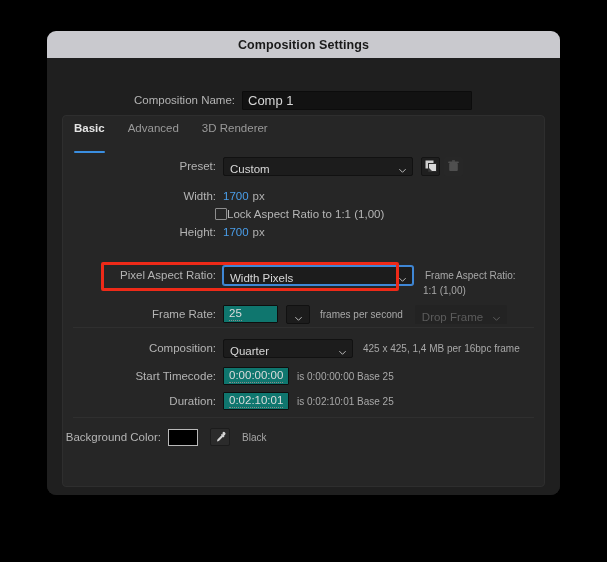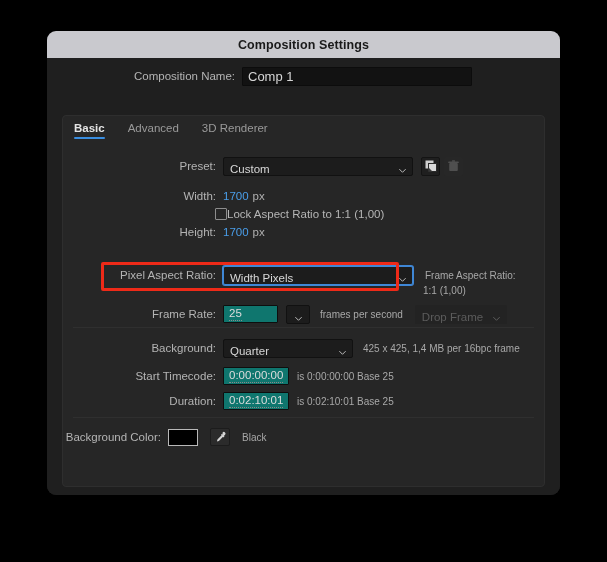--- a/index.html
+++ b/index.html
@@ -39,21 +39,21 @@
   }
   .dialog-body {
     position: relative;
     height: 437px;
     background: #1f1f1f;
   }
 
   
   .comp-name-row {
     position: absolute;
-    left: 0; top: 8px;
+    left: 0; top: 32px;
     width: 513px;
     height: 20px;
     display: flex;
     align-items: center;
   }
   .comp-name-label {
     width: 188px;
     text-align: right;
     font-size: 11.5px;
     color: #b4b4b4;
@@ -92,21 +92,21 @@
     left: 0; top: 6px;
     height: 24px;
     display: flex;
     align-items: flex-start;
     padding-left: 11px;
   }
   .tab {
     font-size: 11.5px;
     color: #9a9a9a;
     margin-right: 23px;
-    padding-bottom: 5px;
+    padding-bottom: 19px;
     position: relative;
     cursor: default;
   }
   .tab.active {
     color: #e4e4e4;
     font-weight: bold;
   }
   .tab.active::after {
     content: "";
     position: absolute;
@@ -376,21 +376,21 @@
             <svg width="9" height="9" viewBox="0 0 10 10">
                 <path d="M1.5 3.5 L5 7 L8.5 3.5" fill="none" stroke="#5c5c5c" stroke-width="1.1"></path>
               </svg>
           </span>
         </div>
       </div>
 
       <div class="divider" style="top:211px;"></div>
 
       <div class="row" style="top:222px;">
-        <div class="lbl">Background:</div>
+        <div class="lbl">Composition:</div>
         <div class="select" style="width:130px;">
           <span>Quarter</span>
           <span class="chev">
             <svg width="9" height="9" viewBox="0 0 10 10">
                 <path d="M1.5 3.5 L5 7 L8.5 3.5" fill="none" stroke="#b9b9b9" stroke-width="1.1"></path>
               </svg>
           </span>
         </div>
         <span class="info" style="margin-left:10px;">425 x 425, 1,4 MB per 16bpc frame</span>
       </div>

